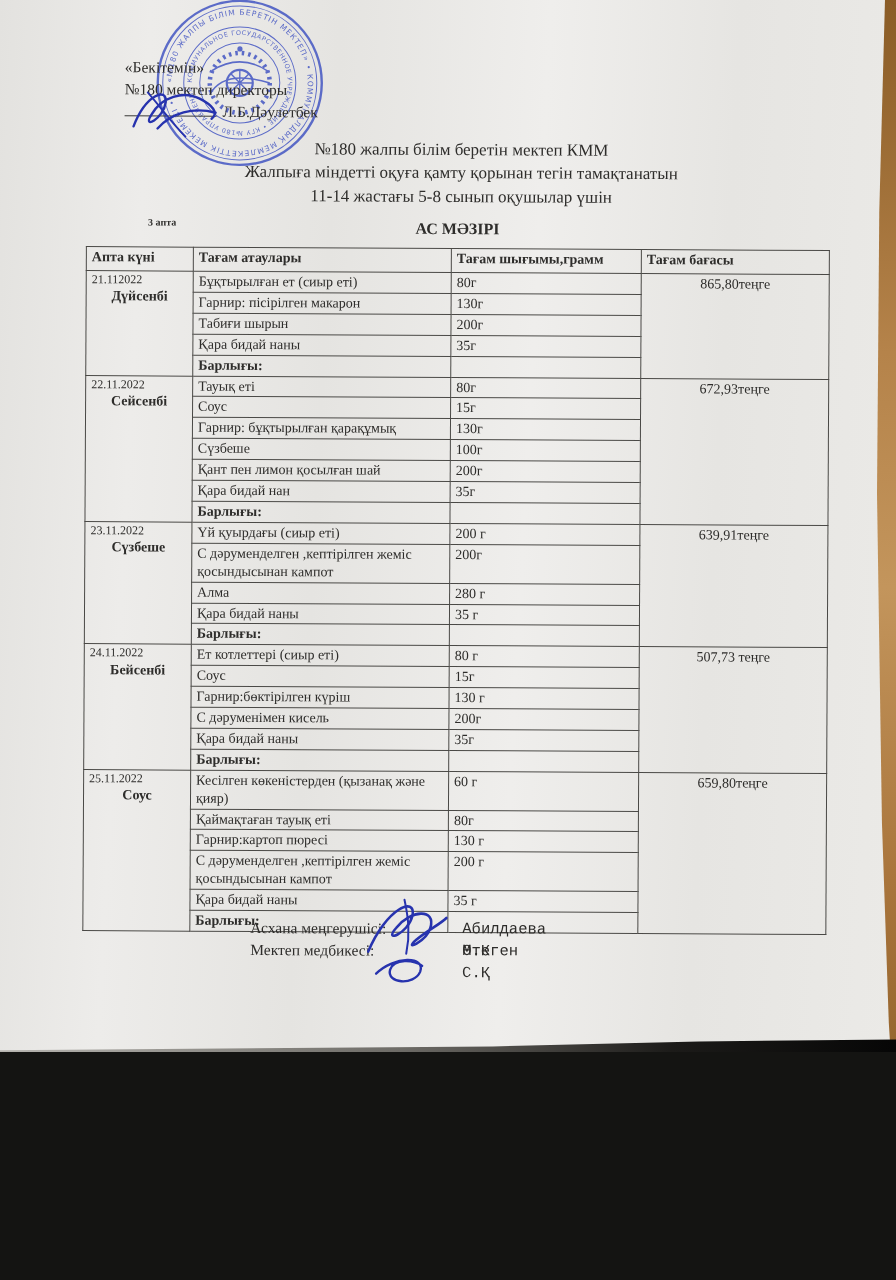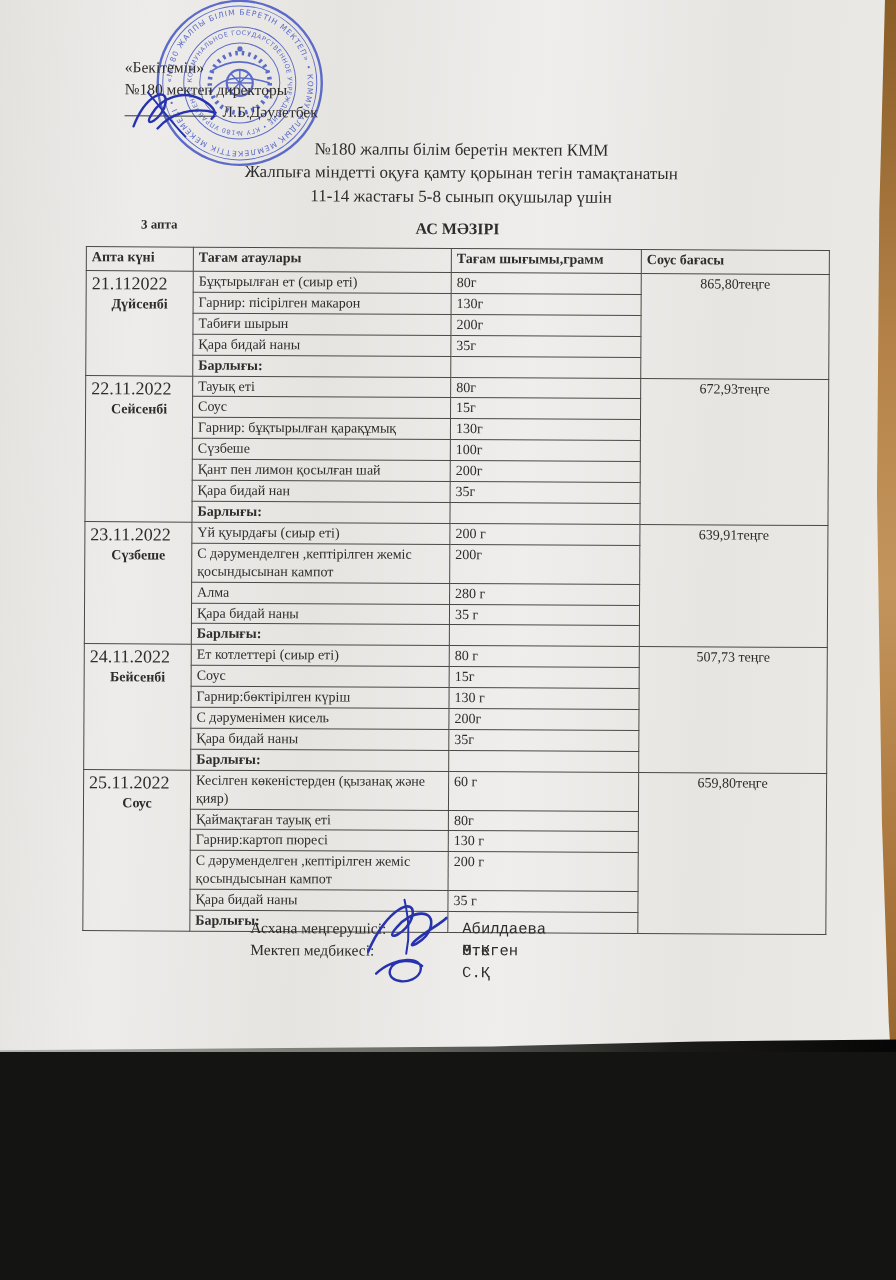--- a/index.html
+++ b/index.html
@@ -11,32 +11,32 @@
 
   
   .approval{position:absolute;left:123px;top:58px;font-size:15.5px;line-height:1.42;z-index:3;}
   .sig-underline{display:inline-block;width:92px;border-bottom:1.4px solid #3a3a38;margin-right:6px;height:14px;}
   .stamp{position:absolute;left:152px;top:-2px;width:172px;height:172px;z-index:2;
          opacity:.82;mix-blend-mode:multiply;}
   .sig-top{position:absolute;left:126px;top:84px;z-index:4;}
   .title-block{position:absolute;left:90px;top:138px;width:740px;text-align:center;
                font-size:17px;line-height:1.38;z-index:3;}
   .week-row{position:absolute;left:0;top:218px;width:896px;z-index:3;}
-  .week-label{position:absolute;left:140px;top:0;font-weight:bold;font-size:13px;}
+  .week-label{position:absolute;left:147px;top:0;font-weight:bold;font-size:10px;}
   .menu-title{position:absolute;left:85px;width:743px;text-align:center;top:2px;font-weight:bold;font-size:16px;}
 
   
   .menu-table{position:absolute;left:85px;top:248px;border-collapse:collapse;table-layout:fixed;
               width:743px;font-size:14px;z-index:3;}
   .menu-table th,.menu-table td{border:1.2px solid #4a4946;padding:1px 5px;vertical-align:top;
               line-height:1.28;overflow:hidden;}
   .menu-table th{font-weight:bold;text-align:left;height:21px;}
   .menu-table tr{height:19px;}
   .day-cell{vertical-align:top;}
-  .day-date{font-size:18px;}
+  .day-date{font-size:12px;}
   .day-name{font-weight:bold;text-align:center;}
   .grams-cell{text-align:left;}
   .total-cell{font-weight:bold;}
   .price-cell{vertical-align:bottom;text-align:center;padding-bottom:3px;}
   .price-cell.raise{padding-bottom:24px;}
 
   
   .footer{position:absolute;left:245px;top:918px;font-size:15.5px;line-height:1.42;z-index:3;}
   .frow .fname{position:absolute;left:212px;font-family:Liberation Mono, monospace;}
   .frow{position:relative;margin-left:8px;}
@@ -115,21 +115,21 @@
           <col style="width:107px">
             <col style="width:258px">
             <col style="width:190px">
             <col style="width:188px">
         </colgroup>
         <thead>
           <tr>
             <th>Апта күні</th>
             <th>Тағам атаулары</th>
             <th>Тағам шығымы,грамм</th>
-            <th>Соус бағасы</th>
+            <th>Тағам бағасы</th>
           </tr>
         </thead>
         <tbody>
             <tr>
               <td class="day-cell" rowspan="5">
                 <div class="day-date">21.112022</div>
                 <div class="day-name">Дүйсенбі</div>
               </td>
               <td class="name-cell">Бұқтырылған ет (сиыр еті)</td>
               <td class="grams-cell">80г</td>

